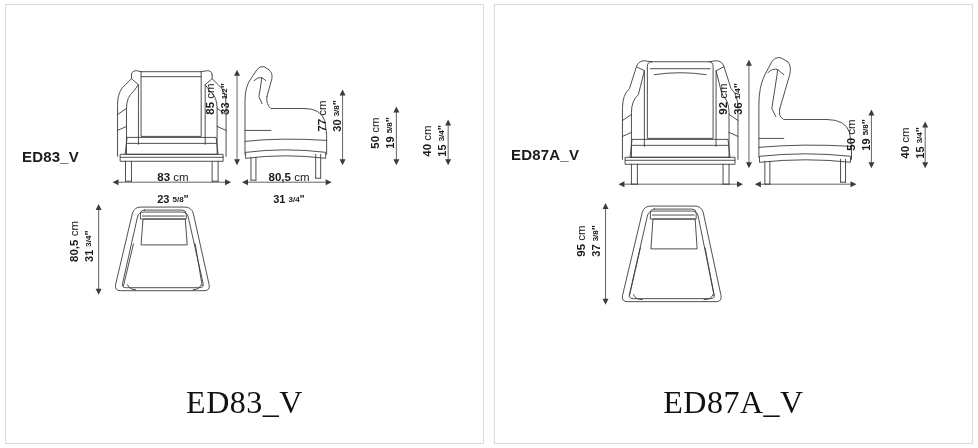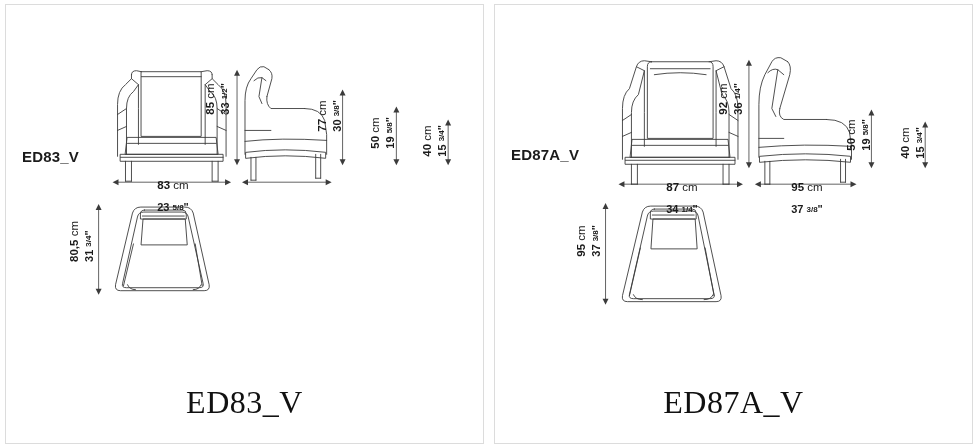--- a/index.html
+++ b/index.html
@@ -51,21 +51,20 @@
     font-size: 32px;
     color: #111111;
     letter-spacing: 0.5px;
   }
   
   .dim {
     position: absolute;
     font-family: "Liberation Sans", sans-serif;
     color: #1b1b1b;
     white-space: nowrap;
-    margin-top: 8px;
   }
   .dim .cm {
     font-weight: bold;
     font-size: 11.5px;
   }
   .dim .cm .unit {
     font-weight: normal;
   }
   .dim .inch {
     font-weight: bold;
@@ -206,20 +205,24 @@
       </svg>
     </div>
 
     <div class="model-code" style="left:16px; top:143px;">ED83_V</div>
 
     <div class="dim dim-h" style="left:108px; top:166px; width:118px;">
       <div class="cm"><span>83</span> <span class="unit">cm</span></div>
       <div class="inch" style="margin-top:9px;"><span>23</span> <span class="frac"><span>5</span>/<span>8</span></span>"</div>
     </div>
 
+    <div class="dim dim-h" style="left:235px; top:166px; width:96px;">
+      <div class="cm"><span>80,5</span> <span class="unit">cm</span></div>
+      <div class="inch" style="margin-top:9px;"><span>31</span> <span class="frac"><span>3</span>/<span>4</span></span>"</div>
+    </div>
 
     <div class="vstack" style="left:198px; top:78px;">
       <div class="vtext cm"><span>85</span>&nbsp;<span class="unit">cm</span></div>
       <div class="vtext inch" style="margin-left:3px;"><span>33</span>&nbsp;<span class="frac"><span>1</span>/<span>2</span></span>"</div>
     </div>
 
     <div class="vstack" style="left:310px; top:95px;">
       <div class="vtext cm"><span>77</span>&nbsp;<span class="unit">cm</span></div>
       <div class="vtext inch" style="margin-left:3px;"><span>30</span>&nbsp;<span class="frac"><span>3</span>/<span>8</span></span>"</div>
     </div>
@@ -331,29 +334,21 @@
             <line x1="111" y1="202" x2="111" y2="298"></line>
             <path d="M108 205 L111 199 L114 205" fill="#3b3b3b" stroke="none"></path>
             <path d="M108 295 L111 301 L114 295" fill="#3b3b3b" stroke="none"></path>
           </g>
         </g>
       </svg>
     </div>
 
     <div class="model-code" style="left:16px; top:141px;">ED87A_V</div>
 
-    <div class="dim dim-h" style="left:125px; top:168px; width:124px;">
-      <div class="cm"><span>87</span> <span class="unit">cm</span></div>
-      <div class="inch" style="margin-top:9px;"><span>34</span> <span class="frac"><span>1</span>/<span>4</span></span>"</div>
-    </div>
-
-    <div class="dim dim-h" style="left:262px; top:168px; width:100px;">
-      <div class="cm"><span>95</span> <span class="unit">cm</span></div>
-      <div class="inch" style="margin-top:9px;"><span>37</span> <span class="frac"><span>3</span>/<span>8</span></span>"</div>
-    </div>
+
 
     <div class="vstack" style="left:222px; top:78px;">
       <div class="vtext cm"><span>92</span>&nbsp;<span class="unit">cm</span></div>
       <div class="vtext inch" style="margin-left:3px;"><span>36</span>&nbsp;<span class="frac"><span>1</span>/<span>4</span></span>"</div>
     </div>
 
     <div class="vstack" style="left:350px; top:114px;">
       <div class="vtext cm"><span>50</span>&nbsp;<span class="unit">cm</span></div>
       <div class="vtext inch" style="margin-left:3px;"><span>19</span>&nbsp;<span class="frac"><span>5</span>/<span>8</span></span>"</div>
     </div>

